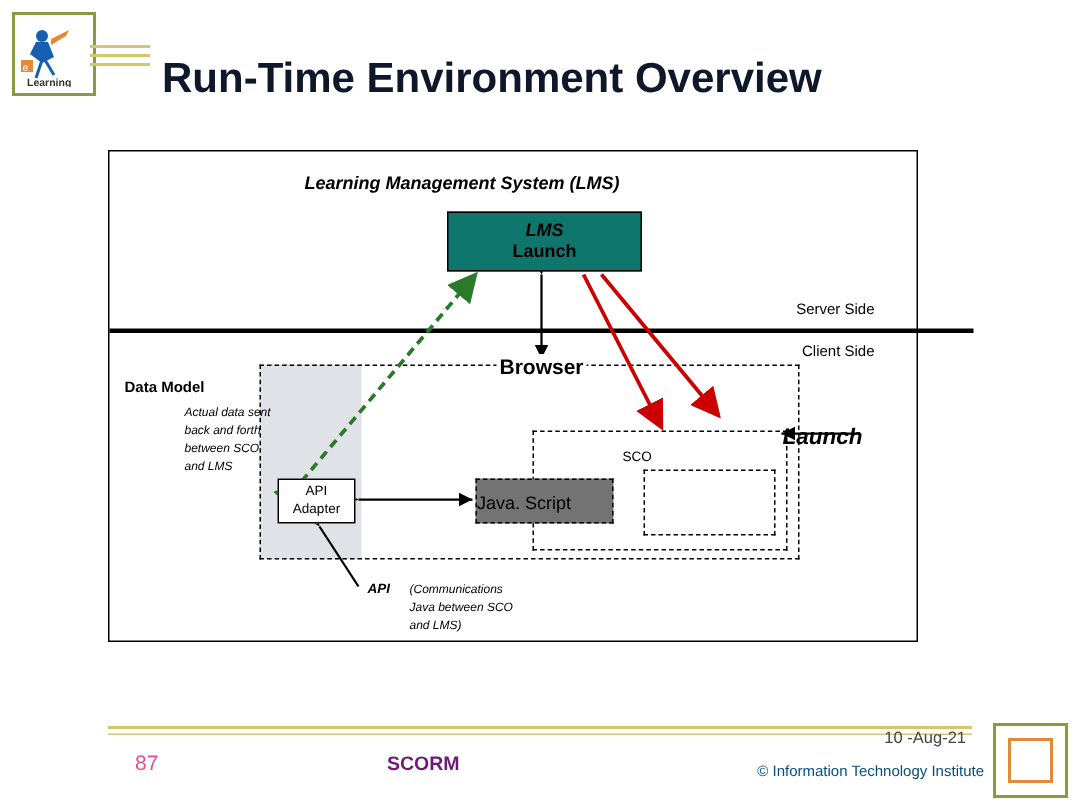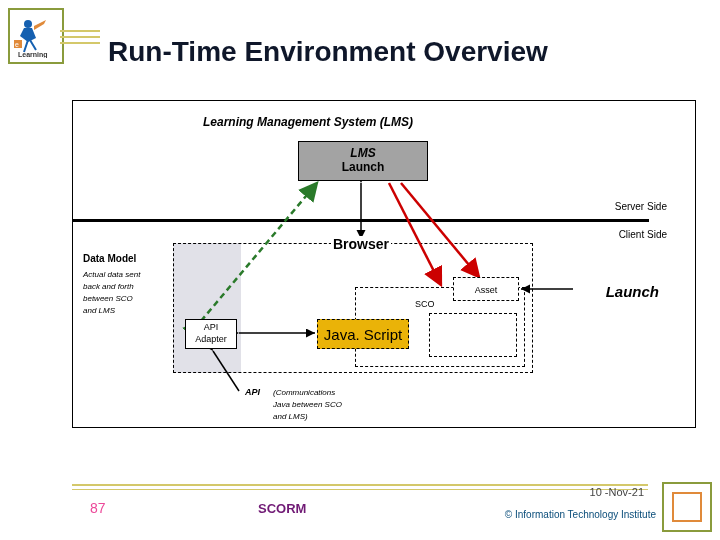--- a/index.html
+++ b/index.html
@@ -11,46 +11,46 @@
   .corner-tl svg { width: 44px; height: 44px; }
   .hstripes { position: absolute; top: 30px; left: 60px; width: 40px; height: 14px; display: flex; flex-direction: column; justify-content: space-between; }
   .hstripes div { height: 2px; background: #d4c86a; }
 
   .corner-br { position: absolute; bottom: 8px; right: 8px; width: 50px; height: 50px; border: 2px solid #8a9b3c; background: #fff; display: flex; align-items: center; justify-content: center; }
   .corner-br-inner { width: 30px; height: 30px; border: 2px solid #e08a3a; background: #fff; }
 
   .title { position: absolute; top: 36px; left: 108px; font-size: 28px; font-weight: bold; color: #0f172a; }
 
   
-  .diagram { position: absolute; top: 100px; left: 72px; width: 624px; height: 328px; border: 1.5px solid #000; background: #fff; }
+  .diagram { position: absolute; top: 100px; left: 72px; width: 540px; height: 328px; border: 1.5px solid #000; background: #fff; }
 
   .lms-label { position: absolute; top: 14px; left: 130px; font-size: 12px; font-weight: bold; font-style: italic; }
 
-  .lms-server { position: absolute; top: 40px; left: 225px; width: 130px; height: 40px; border: 1.5px solid #000; background: #a3a3a3; text-align: center; font-size: 12px; font-weight: bold; padding-top: 4px; z-index: 10; }
+  .lms-server { position: absolute; top: 40px; left: 225px; width: 130px; height: 40px; border: 1.5px solid #000; background: #0f766e; text-align: center; font-size: 12px; font-weight: bold; padding-top: 4px; z-index: 10; }
   .lms-server .line1 { font-style: italic; }
 
   .server-side { position: absolute; top: 100px; right: 28px; font-size: 10px; }
   .client-side { position: absolute; top: 128px; right: 28px; font-size: 10px; }
 
   .hline { position: absolute; top: 118px; left: 0; width: 576px; height: 3px; background: #000; }
 
   
   .browser { position: absolute; top: 142px; left: 100px; width: 360px; height: 130px; border: 1.5px dashed #000; }
   .shade { position: absolute; top: 142px; left: 100px; width: 68px; height: 130px; background: rgba(120,120,150,0.22); }
   .browser-label { position: absolute; top: 135px; left: 258px; font-size: 14px; font-weight: bold; background: #fff; padding: 0 2px; z-index: 5; }
 
   .data-model-label { position: absolute; top: 152px; left: 10px; font-size: 10px; font-weight: bold; }
   .data-model-sub { position: absolute; top: 168px; left: 10px; font-size: 8px; font-style: italic; line-height: 1.5; }
 
   .sco { position: absolute; top: 186px; left: 282px; width: 170px; height: 80px; border: 1.5px dashed #000; z-index: 3; }
   .sco-label { position: absolute; top: 198px; left: 342px; font-size: 9px; z-index: 4; }
 
   .api-adapter { position: absolute; top: 218px; left: 112px; width: 52px; height: 30px; border: 1.5px solid #000; background: #fff; font-size: 9px; text-align: center; line-height: 1.3; padding-top: 2px; z-index: 6; }
 
-  .js-box { position: absolute; top: 218px; left: 244px; width: 92px; height: 30px; border: 1.5px dashed #000; background: #eab308; font-size: 15px; text-align: center; line-height: 30px; z-index: 4; }
+  .js-box { position: absolute; top: 218px; left: 244px; width: 92px; height: 30px; border: 1.5px dashed #000; background: #737373; font-size: 12px; line-height: 30px; z-index: 4; }
 
   .asset-box { position: absolute; top: 176px; left: 380px; width: 66px; height: 24px; border: 1.5px dashed #000; background: #fff; font-size: 9px; text-align: center; line-height: 24px; z-index: 4; }
   .asset-box2 { position: absolute; top: 212px; left: 356px; width: 88px; height: 44px; border: 1.5px dashed #000; z-index: 2; }
 
   .launch { position: absolute; top: 182px; right: 36px; font-size: 15px; font-style: italic; font-weight: bold; }
 
   .api-note-label { position: absolute; top: 286px; left: 172px; font-size: 9px; font-weight: bold; font-style: italic; }
   .api-note { position: absolute; top: 286px; left: 200px; font-size: 8px; font-style: italic; line-height: 1.5; }
 
   
@@ -98,29 +98,28 @@
 
     <div class="server-side">Server Side</div>
     <div class="hline"></div>
     <div class="client-side">Client Side</div>
 
     <div class="shade"></div>
     <div class="browser"></div>
     <div class="browser-label">Browser</div>
 
     <div class="data-model-label">Data Model</div>
-    <div class="data-model-sub" style="white-space:pre-line;">Actual data sent
+    <div class="data-model-sub" style="white-space:pre-line;margin-left:40px;">Actual data sent
 back and forth
 between SCO
 and LMS</div>
 
     <div class="sco"></div>
     <div class="sco-label">SCO</div>
 
-    <div class="asset-box">Asset</div>
     <div class="asset-box2"></div>
 
     <div class="api-adapter">
       <div>API</div>
       <div>Adapter</div>
     </div>
 
     <div class="js-box">Java. Script</div>
 
     <div class="launch">Launch</div>
@@ -155,20 +154,20 @@
       <line x1="166" y1="232" x2="242" y2="232" stroke="#000" stroke-width="1.5" marker-end="url(#arr)" marker-start="url(#arr)"></line>
 
       <line x1="500" y1="188" x2="448" y2="188" stroke="#000" stroke-width="1.5" marker-end="url(#arr)"></line>
     </svg>
   </div>
 
   <div class="footer-line"></div>
   <div class="footer-line2"></div>
   <div class="page-num">87</div>
   <div class="scorm-label">SCORM</div>
-  <div class="date-label">10 -Nov-21</div>
+  <div class="date-label">10 -Aug-21</div>
   <div class="copyright">© Information Technology Institute</div>
 
   <div class="corner-br">
     <div class="corner-br-inner"></div>
   </div>
 
 </div>
 
 </body></html>

